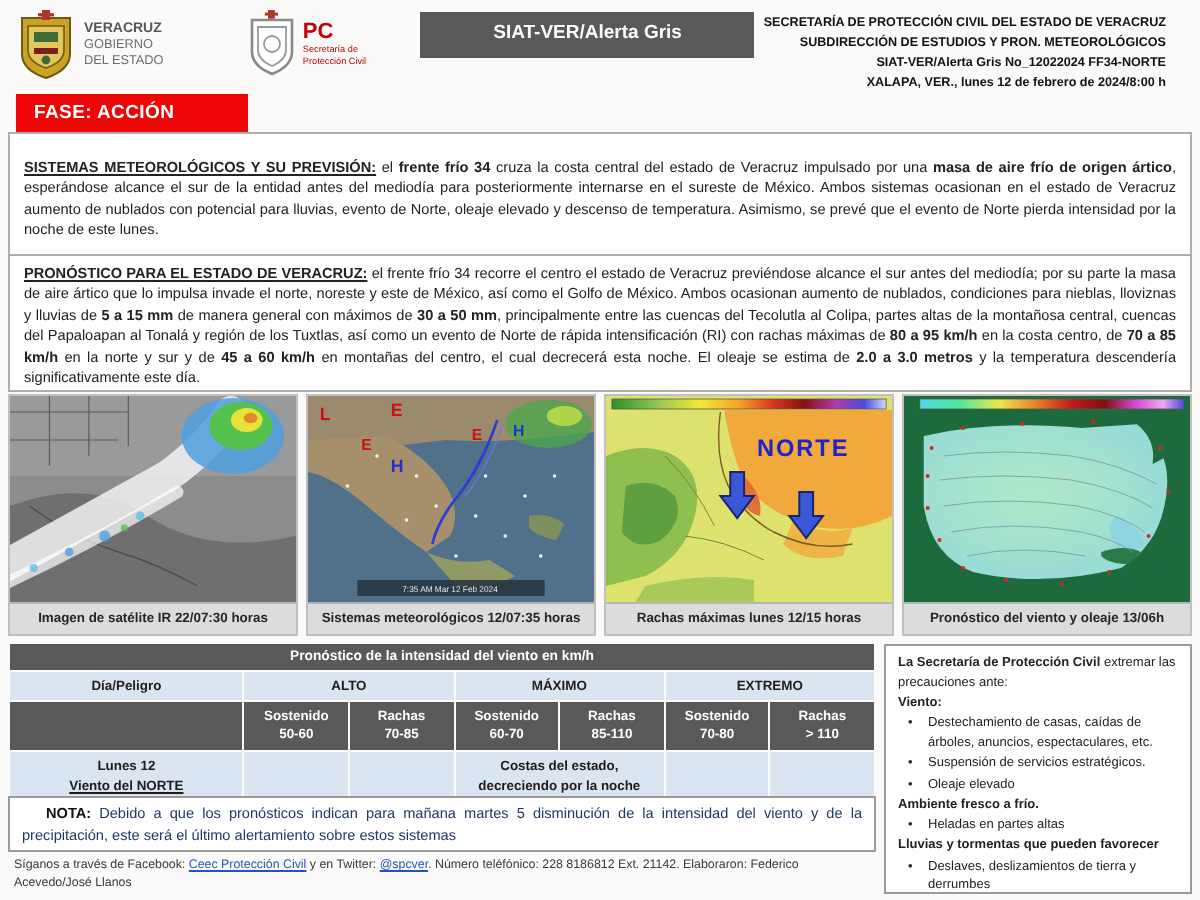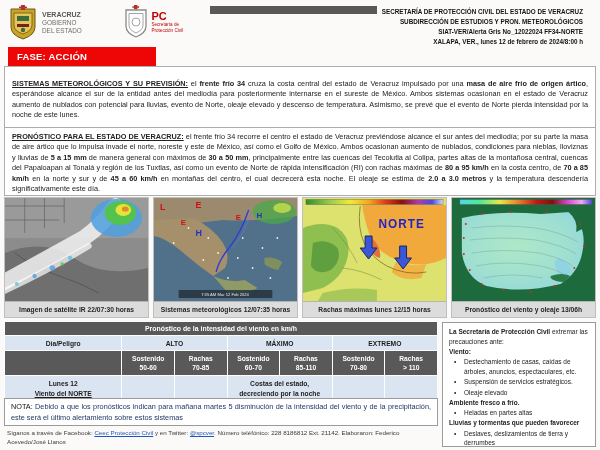--- a/index.html
+++ b/index.html
@@ -19,21 +19,21 @@
   .logo-pc .abbr{color:#c00000;font-weight:bold;font-size:11px;line-height:1;}
   .logo-pc .sub{color:#c00000;font-size:4.6px;line-height:1.2;}
   .title-box{
     background:#595959;color:#fff;font-weight:bold;text-align:center;
     font-size:9.5px;line-height:1.55;padding:4px 8px;width:172px;margin-left:14px;margin-top:1px;
   }
   .header-right{margin-left:auto;text-align:right;font-weight:bold;font-size:6.3px;line-height:1.6;color:#121212;width:212px;padding-top:2px;}
 
   
   .fase{
-    position:absolute;top:47px;left:8px;z-index:3;width:148px;
+    position:absolute;top:47px;left:8px;z-index:3;width:116px;
     background:#ee0505;color:#fff;font-weight:bold;font-size:9.5px;
     padding:4px 8px 4px 9px;letter-spacing:.2px;
   }
 
   
   .para-box{
     position:absolute;left:4px;right:4px;background:#fff;
     border:1px solid #adadad;
     font-size:7.3px;line-height:1.43;text-align:justify;color:#222;
     padding:3px 7px 2px 7px;
@@ -114,20 +114,21 @@
       <circle cx="12" cy="17" r="4" fill="none" stroke="#9a9a9a" stroke-width=".9"></circle>
     </svg>
     <div>
       <div class="abbr">PC</div>
       <div class="sub">Secretaría de</div>
       <div class="sub">Protección Civil</div>
     </div>
   </div>
 
   <div class="title-box">
+    <div>SIAT-VER/Alerta  Gris</div>
   </div>
 
   <div class="header-right">
     <div>SECRETARÍA DE PROTECCIÓN CIVIL DEL ESTADO DE VERACRUZ</div>
     <div>SUBDIRECCIÓN DE ESTUDIOS Y PRON. METEOROLÓGICOS</div>
     <div>SIAT-VER/Alerta Gris No_12022024 FF34-NORTE</div>
     <div>XALAPA, VER., lunes 12 de febrero de 2024/8:00 h</div>
   </div>
 </div>
 
@@ -357,15 +358,15 @@
     <div class="pline bullet"><span>Destechamiento de casas, caídas de árboles, anuncios, espectaculares, etc.</span></div>
     <div class="pline bullet"><span>Suspensión de servicios estratégicos.</span></div>
     <div class="pline bullet"><span>Oleaje elevado</span></div>
     <div class="pline"><span style="font-weight: bold;">Ambiente fresco a frío.</span></div>
     <div class="pline bullet"><span>Heladas en partes altas</span></div>
     <div class="pline"><span style="font-weight: bold;">Lluvias y tormentas que pueden favorecer</span></div>
     <div class="pline bullet"><span>Deslaves, deslizamientos de tierra y derrumbes</span></div>
     <div class="pline bullet"><span>Crecida de ríos/arroyos, inundaciones en centros urbanos.</span></div>
   </div>
 
-<div class="nota-box"><span class="seg-black" style="font-weight: normal;">NOTA:</span><span> Debido a que los pronósticos indican para mañana martes 5 disminución de la intensidad del viento y de la precipitación, este será el último alertamiento sobre estos sistemas</span></div>
+<div class="nota-box"><span class="seg-black" style="font-weight: bold; margin-left: 12px;">NOTA:</span><span> Debido a que los pronósticos indican para mañana martes 5 disminución de la intensidad del viento y de la precipitación, este será el último alertamiento sobre estos sistemas</span></div>
 
 <div class="footer"><span>Síganos a través de Facebook: </span><span class="seg-link">Ceec Protección Civil</span><span> y en Twitter: </span><span class="seg-link">@spcver</span><span>. Número teléfónico: 228 8186812 Ext. 21142. Elaboraron: Federico Acevedo/José Llanos</span></div>
 
 </body></html>

